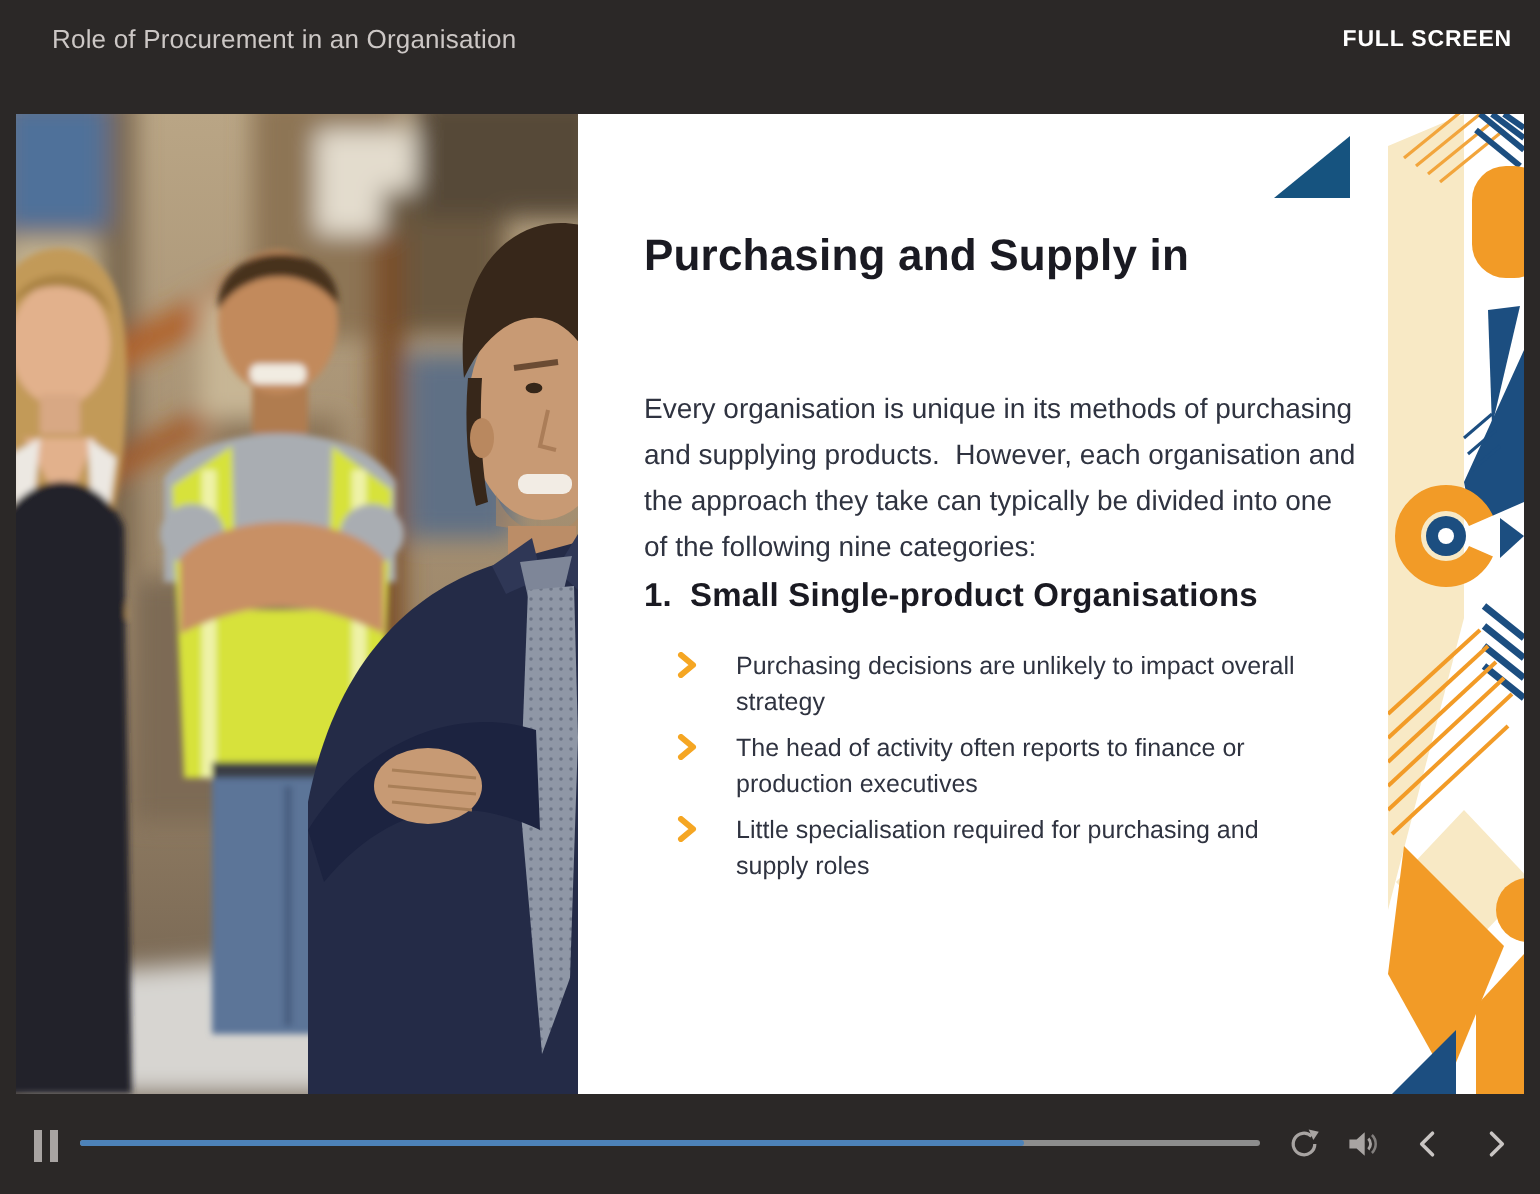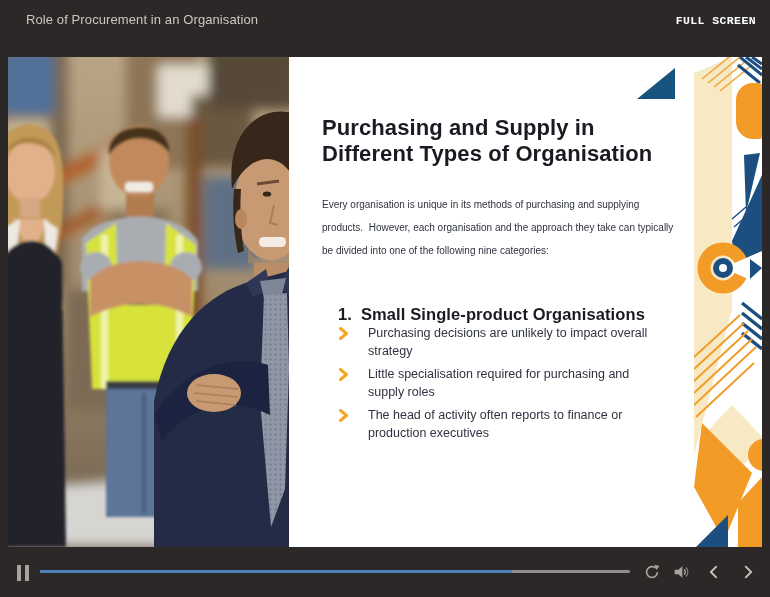--- a/index.html
+++ b/index.html
@@ -12,21 +12,21 @@
   
   .topbar{position:absolute;top:0;left:0;width:770px;height:40px;}
   .topbar-title{
     position:absolute;left:14px;top:12px;
     color:#ccc7c5;font-size:13px;font-weight:400;letter-spacing:.1px;margin-left:12px;
   }
   .fullscreen-btn{
     position:absolute;right:10px;top:12px;
     color:#ffffff;font-size:11.5px;font-weight:700;letter-spacing:.4px;
     background:none;border:none;cursor:pointer;padding:2px 4px;
-    font-family:Liberation Mono, monospace;
+    font-family:Liberation Sans, sans-serif;
   }
   
   .stage{position:absolute;left:8px;top:57px;width:754px;height:490px;display:flex;}
   .photo-pane{width:281px;height:490px;flex:none;overflow:hidden;}
   .photo-pane svg{display:block;}
   .slide-panel{width:405px;height:490px;flex:none;background:#ffffff;position:relative;}
   .decor-pane{width:68px;height:490px;flex:none;overflow:hidden;background:#fff;}
   .decor-pane svg{display:block;}
   
   .corner-triangle{
@@ -34,21 +34,21 @@
     border-left:38px solid transparent;border-bottom:31px solid #16537f;
   }
   .slide-heading{
     position:absolute;left:33px;top:58px;width:360px;
     font-size:22px;line-height:26px;font-weight:700;color:#1a1a22;
     letter-spacing:.1px;
   }
   .slide-heading span{display:block;}
   .slide-intro{
     position:absolute;left:33px;top:136px;width:356px;
-    font-size:10px;line-height:23px;color:#2f3340;white-space:pre-wrap;
+    font-size:14px;line-height:23px;color:#2f3340;white-space:pre-wrap;
   }
   .section-heading{
     position:absolute;left:33px;top:232px;width:360px;
     font-size:16.5px;font-weight:700;color:#1a1a22;letter-spacing:.1px;
   }
   .section-heading .sec-num{margin-right:9px;}
   .bullet-list{position:absolute;left:49px;top:267px;width:320px;}
   .bullet-row{display:flex;margin-bottom:5px;}
   .bullet-chevron{width:30px;flex:none;padding-top:2px;}
   .bullet-text{
@@ -183,53 +183,52 @@
         <line x1="188" y1="344" x2="228" y2="348" stroke="#a97f58" stroke-width="1.5"></line>
       </g>
     </svg>
   </div>
 
   <div class="slide-panel">
     <div class="corner-triangle"></div>
 
     <h1 class="slide-heading" style="margin:0;">
       <span>Purchasing and Supply in</span>
-      <span>Different Types of Organisation</span>
     </h1>
 
     <p class="slide-intro" style="margin:0;">Every organisation is unique in its methods of purchasing and supplying products.  However, each organisation and the approach they take can typically be divided into one of the following nine categories:</p>
 
-    <h2 class="section-heading" style="margin:16px;">
+    <h2 class="section-heading" style="margin:0;">
       <span class="sec-num">1.</span><span>Small Single-product Organisations</span>
     </h2>
 
     <div class="bullet-list">
       <div class="bullet-row">
         <span class="bullet-chevron">
           <svg width="11" height="13" viewBox="0 0 11 13">
               <path d="M2.5 1.5 L8.5 6.5 L2.5 11.5" fill="none" stroke="#F5A623" stroke-width="3" stroke-linecap="round" stroke-linejoin="round"></path>
             </svg>
         </span>
         <span class="bullet-text">Purchasing decisions are unlikely to impact overall strategy</span>
       </div>
       <div class="bullet-row">
         <span class="bullet-chevron">
           <svg width="11" height="13" viewBox="0 0 11 13">
               <path d="M2.5 1.5 L8.5 6.5 L2.5 11.5" fill="none" stroke="#F5A623" stroke-width="3" stroke-linecap="round" stroke-linejoin="round"></path>
             </svg>
         </span>
-        <span class="bullet-text">Little specialisation required for purchasing and supply roles</span>
+        <span class="bullet-text">The head of activity often reports to finance or production executives</span>
       </div>
       <div class="bullet-row">
         <span class="bullet-chevron">
           <svg width="11" height="13" viewBox="0 0 11 13">
               <path d="M2.5 1.5 L8.5 6.5 L2.5 11.5" fill="none" stroke="#F5A623" stroke-width="3" stroke-linecap="round" stroke-linejoin="round"></path>
             </svg>
         </span>
-        <span class="bullet-text">The head of activity often reports to finance or production executives</span>
+        <span class="bullet-text">Little specialisation required for purchasing and supply roles</span>
       </div>
     </div>
   </div>
 
   <div class="decor-pane">
     <svg width="68" height="490" viewBox="0 0 68 490">
       <rect width="68" height="490" fill="#ffffff"></rect>
 
       <polygon points="0,16 38,0 38,252 0,398" fill="#F8E9C5"></polygon>
 

